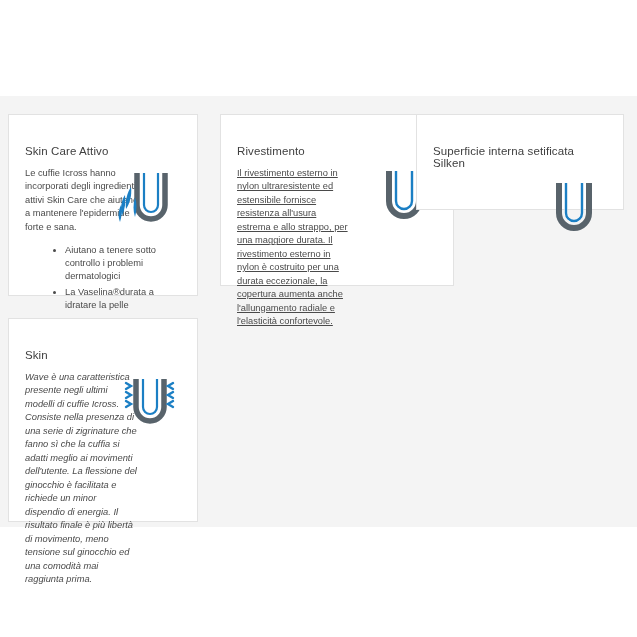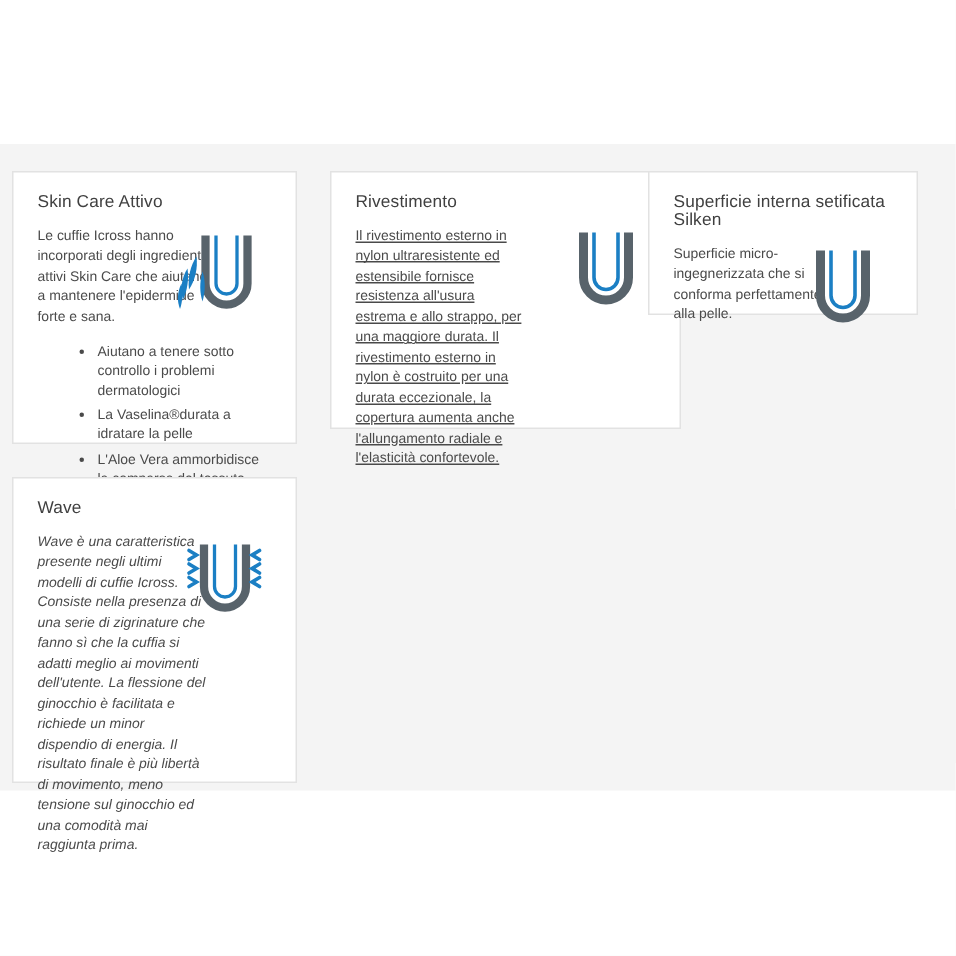--- a/index.html
+++ b/index.html
@@ -33,21 +33,21 @@
     position: absolute;
     left: 0;
     top: 96px;
     width: 637px;
   }
   .card {
     position: absolute;
     background: #ffffff;
     border: 1px solid #e2e2e2;
     box-sizing: border-box;
-    padding: 14px 16px 16px 16px;
+    padding: 30px 16px 16px 16px;
   }
   .card-title {
     font-size: 11.5px;
     font-weight: normal;
     color: #404040;
     margin: 0 0 10px 0;
     letter-spacing: 0.1px;
   }
   .card-body {
     position: relative;
@@ -73,21 +73,21 @@
   #card-skin .col { width: 116px; }
   #card-skin .fig { right: -6px; top: 4px; }
 
   #card-rivestimento {
     left: 220px; top: 18px;  width: 234px; height: 172px;
   }
   #card-rivestimento .col { width: 112px; text-decoration: underline; }
   #card-rivestimento .fig { right: -4px; top: 2px; }
 
   #card-superficie {
-    left: 432px; top: 18px;  width: 180px; height: 96px;
+    left: 416px; top: 18px;  width: 208px; height: 96px;
   }
   #card-superficie .col { width: 108px; }
   #card-superficie .fig { right: -4px; top: 2px; }
 
   #card-wave {
     left: 8px;   top: 222px; width: 190px; height: 204px;
   }
   #card-wave .col { width: 112px; font-style: italic; }
   #card-wave .fig { right: -6px; top: 4px; }
 
@@ -145,26 +145,25 @@
     <div class="card" id="card-superficie">
       <div class="card-title">Superficie interna setificata Silken</div>
       <div class="card-body clearfix">
         <div class="fig">
           <svg width="74" height="60" viewBox="0 0 74 60">
             <path d="M22 2 L22 32 a15 15 0 0 0 30 0 L52 2" fill="none" stroke="#58636b" stroke-width="6"></path>
             <path d="M29 2 L29 32 a8 8 0 0 0 16 0 L45 2" fill="none" stroke="#ffffff" stroke-width="3.2"></path>
             <path d="M29 2 L29 32 a8 8 0 0 0 16 0 L45 2" fill="none" stroke="#1b7fc4" stroke-width="2.4"></path>
           </svg>
         </div>
-        <div class="col card-text">Superficie micro-ingegnerizzata che si conforma perfettamente alla pelle.</div>
       </div>
     </div>
 
     <div class="card" id="card-wave">
-      <div class="card-title">Wave</div>
+      <div class="card-title">Skin</div>
       <div class="card-body clearfix">
         <div class="fig">
           <svg width="74" height="62" viewBox="0 0 74 62">
             <path d="M23 4 L23 32 a14 14 0 0 0 28 0 L51 4" fill="none" stroke="#58636b" stroke-width="5.5"></path>
             <path d="M30 4 L30 32 a7 7 0 0 0 14 0 L44 4" fill="none" stroke="#ffffff" stroke-width="3"></path>
             <path d="M30 4 L30 32 a7 7 0 0 0 14 0 L44 4" fill="none" stroke="#1b7fc4" stroke-width="2.2"></path>
             <g stroke="#1b7fc4" stroke-width="2.4" fill="none" stroke-linecap="round">
               <path d="M13 8 L18 11 L13 14"></path>
               <path d="M13 17 L18 20 L13 23"></path>
               <path d="M13 26 L18 29 L13 32"></path>

